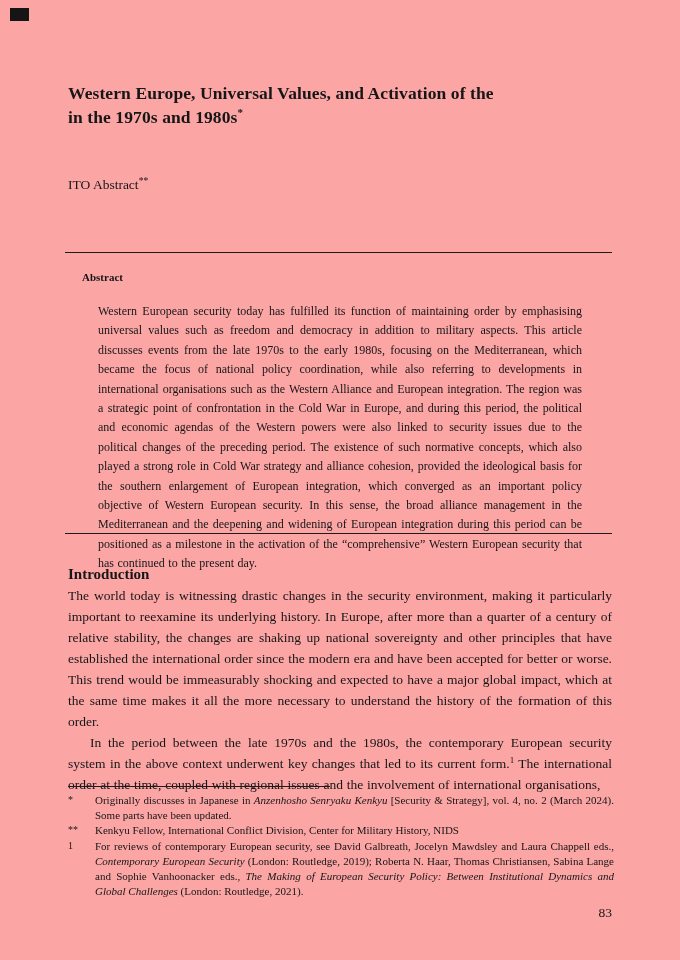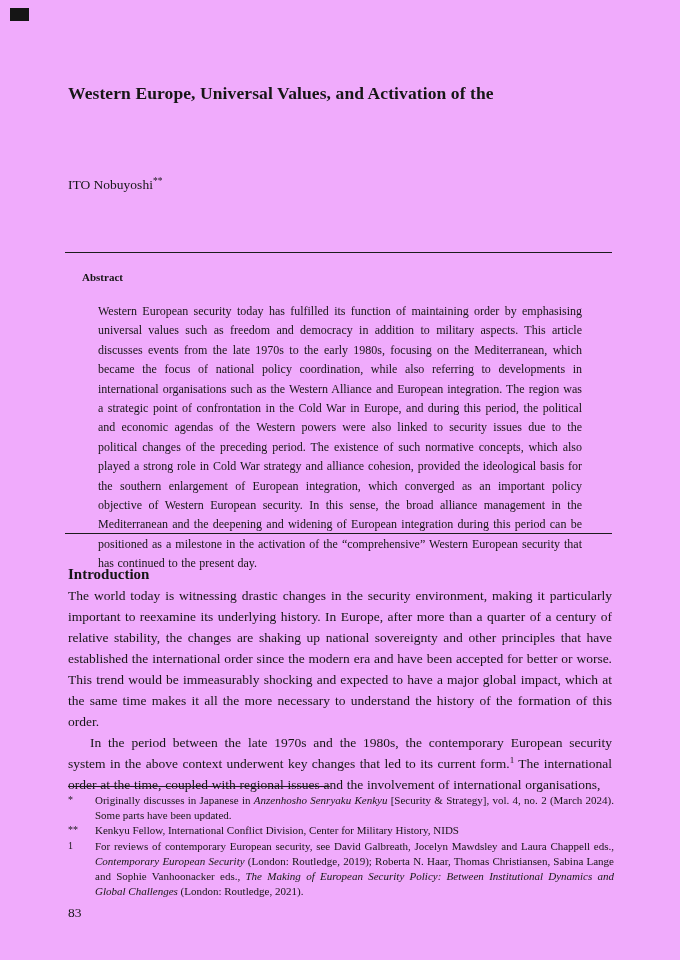--- a/index.html
+++ b/index.html
@@ -4,21 +4,21 @@
 <style>
   html, body {
     margin: 0;
     padding: 0;
     background: #ffffff;
   }
   .page {
     position: relative;
     width: 680px;
     height: 960px;
-    background: #f0abfc;
+    background: #fca5a5;
     color: #161616;
     font-family: "Liberation Serif", "DejaVu Serif", serif;
     overflow: hidden;
   }
   .corner-mark {
     position: absolute;
     left: 10px;
     top: 8px;
     width: 19px;
     height: 13px;
@@ -135,36 +135,38 @@
   .fn-text {
     flex: 1;
     text-align: justify;
   }
   .fn-text i { font-style: italic; font-family: Liberation Serif, serif; }
   .page-number {
     position: absolute;
     left: 68px;
     top: 905px;
     width: 544px;
+    text-align: right;
     font-size: 13.5px;
   }
 </style>
 </head>
 <body>
 
 <div class="page">
 
   <div class="corner-mark"></div>
 
   <div class="title-block">
     <div>Western Europe, Universal Values, and Activation of the</div>
+    <div><span>in the 1970s and 1980s</span><sup>*</sup></div>
   </div>
 
   <div class="author-line">
-    <span>ITO Nobuyoshi</span><sup>**</sup>
+    <span>ITO Abstract</span><sup>**</sup>
   </div>
 
   <div class="rule rule-top"></div>
 
   <div class="abstract-block">
     <p class="abstract-heading">Abstract</p>
     <p class="abstract-text">Western European security today has fulfilled its function of maintaining order by emphasising universal values such as freedom and democracy in addition to military aspects. This article discusses events from the late 1970s to the early 1980s, focusing on the Mediterranean, which became the focus of national policy coordination, while also referring to developments in international organisations such as the Western Alliance and European integration. The region was a strategic point of confrontation in the Cold War in Europe, and during this period, the political and economic agendas of the Western powers were also linked to security issues due to the political changes of the preceding period. The existence of such normative concepts, which also played a strong role in Cold War strategy and alliance cohesion, provided the ideological basis for the southern enlargement of European integration, which converged as an important policy objective of Western European security. In this sense, the broad alliance management in the Mediterranean and the deepening and widening of European integration during this period can be positioned as a milestone in the activation of the “comprehensive” Western European security that has continued to the present day.</p>
   </div>
 
   <div class="rule rule-bottom"></div>

